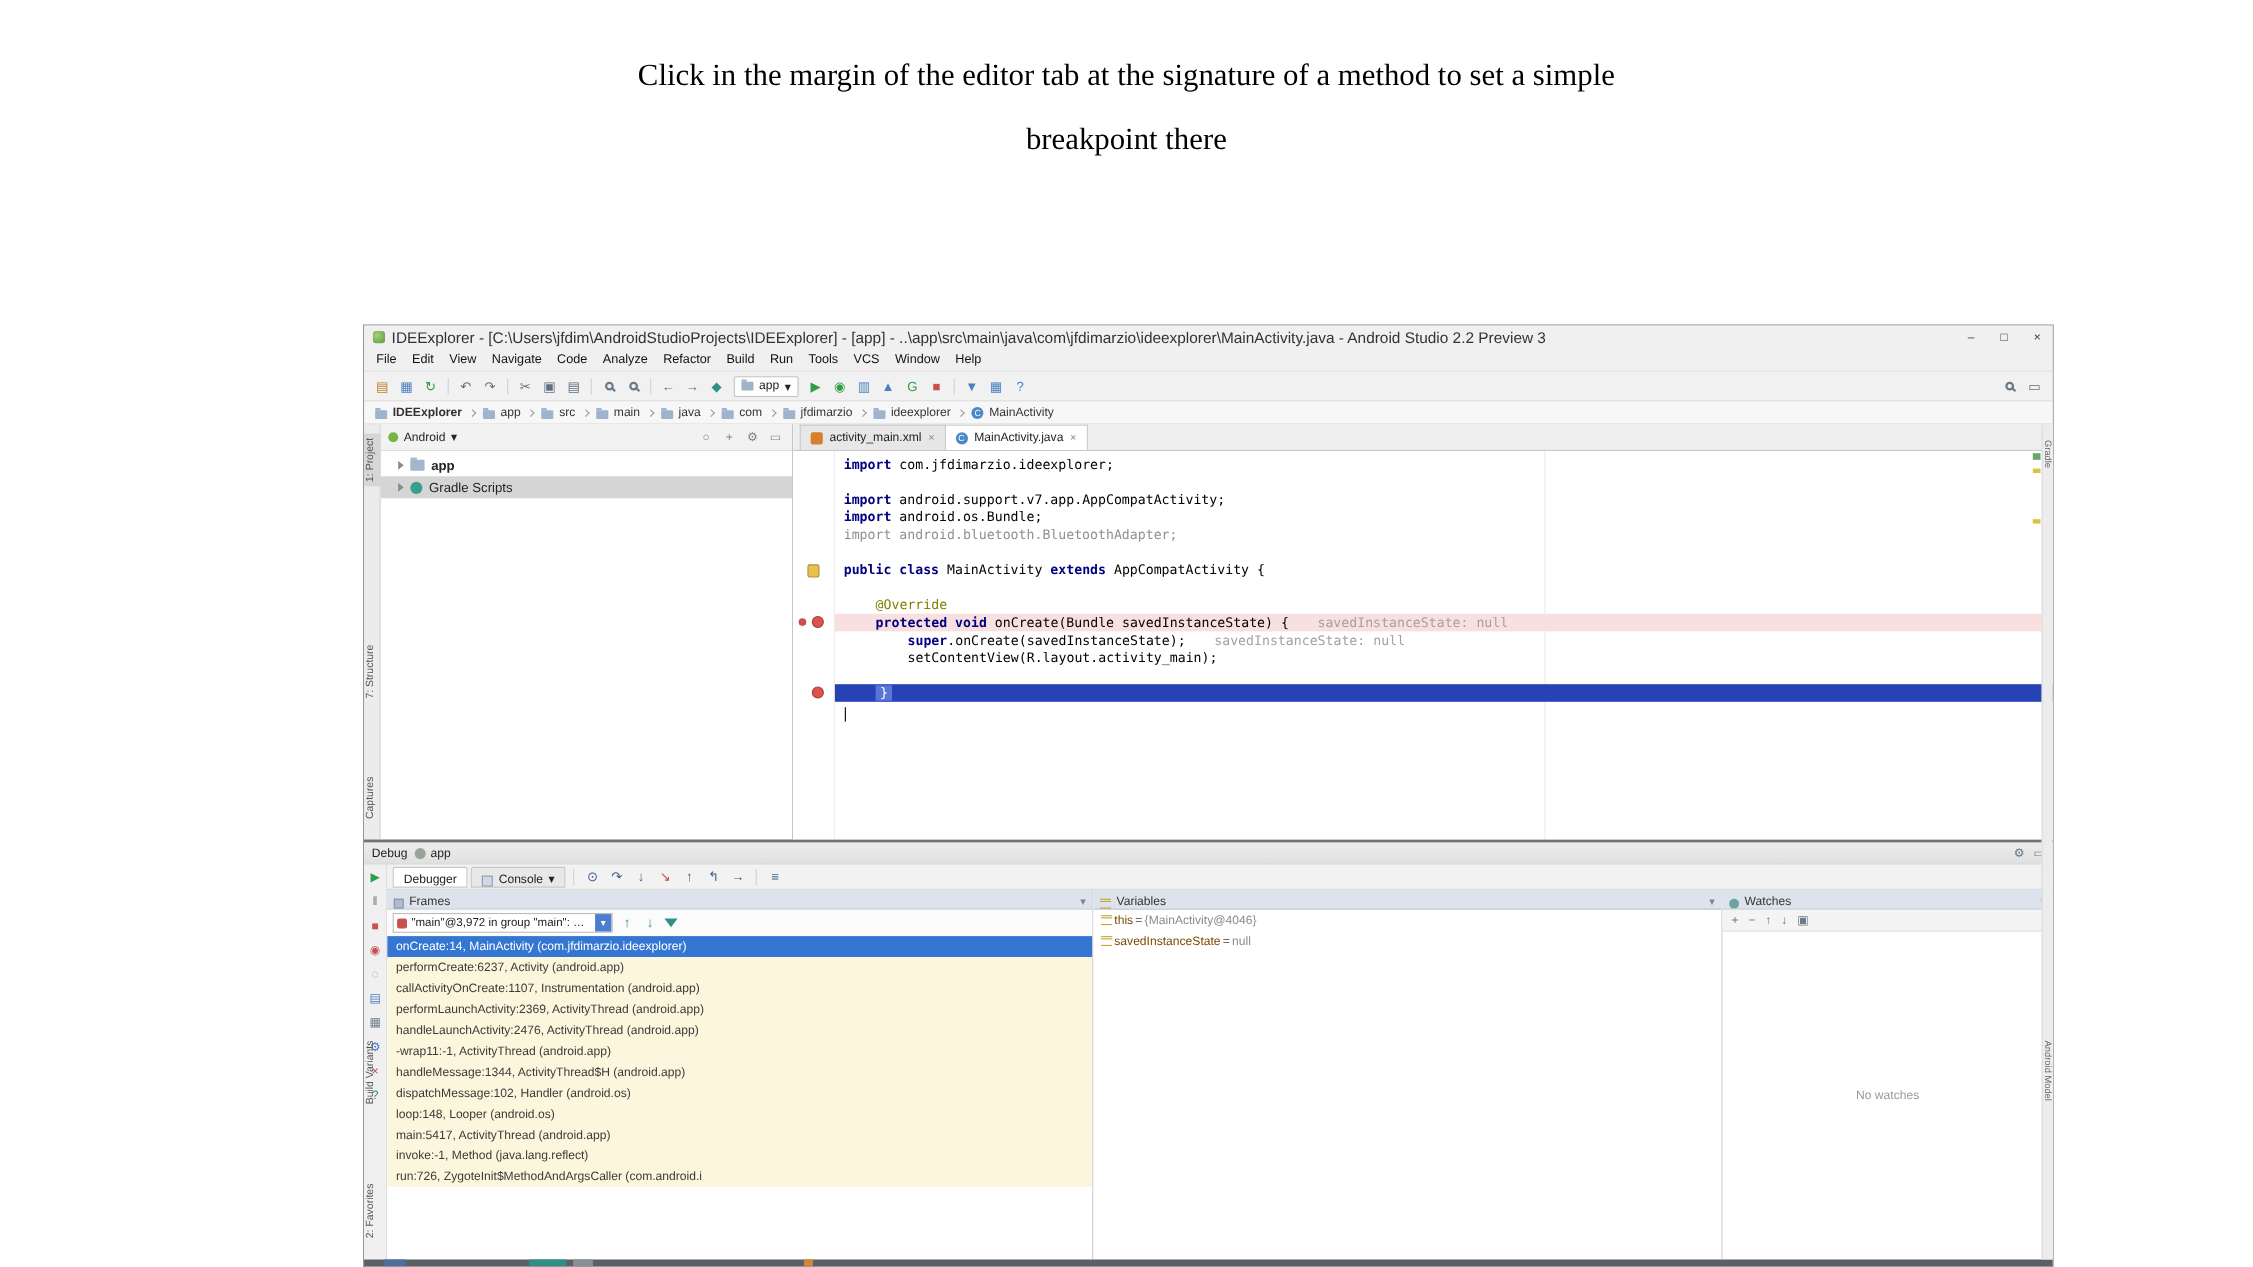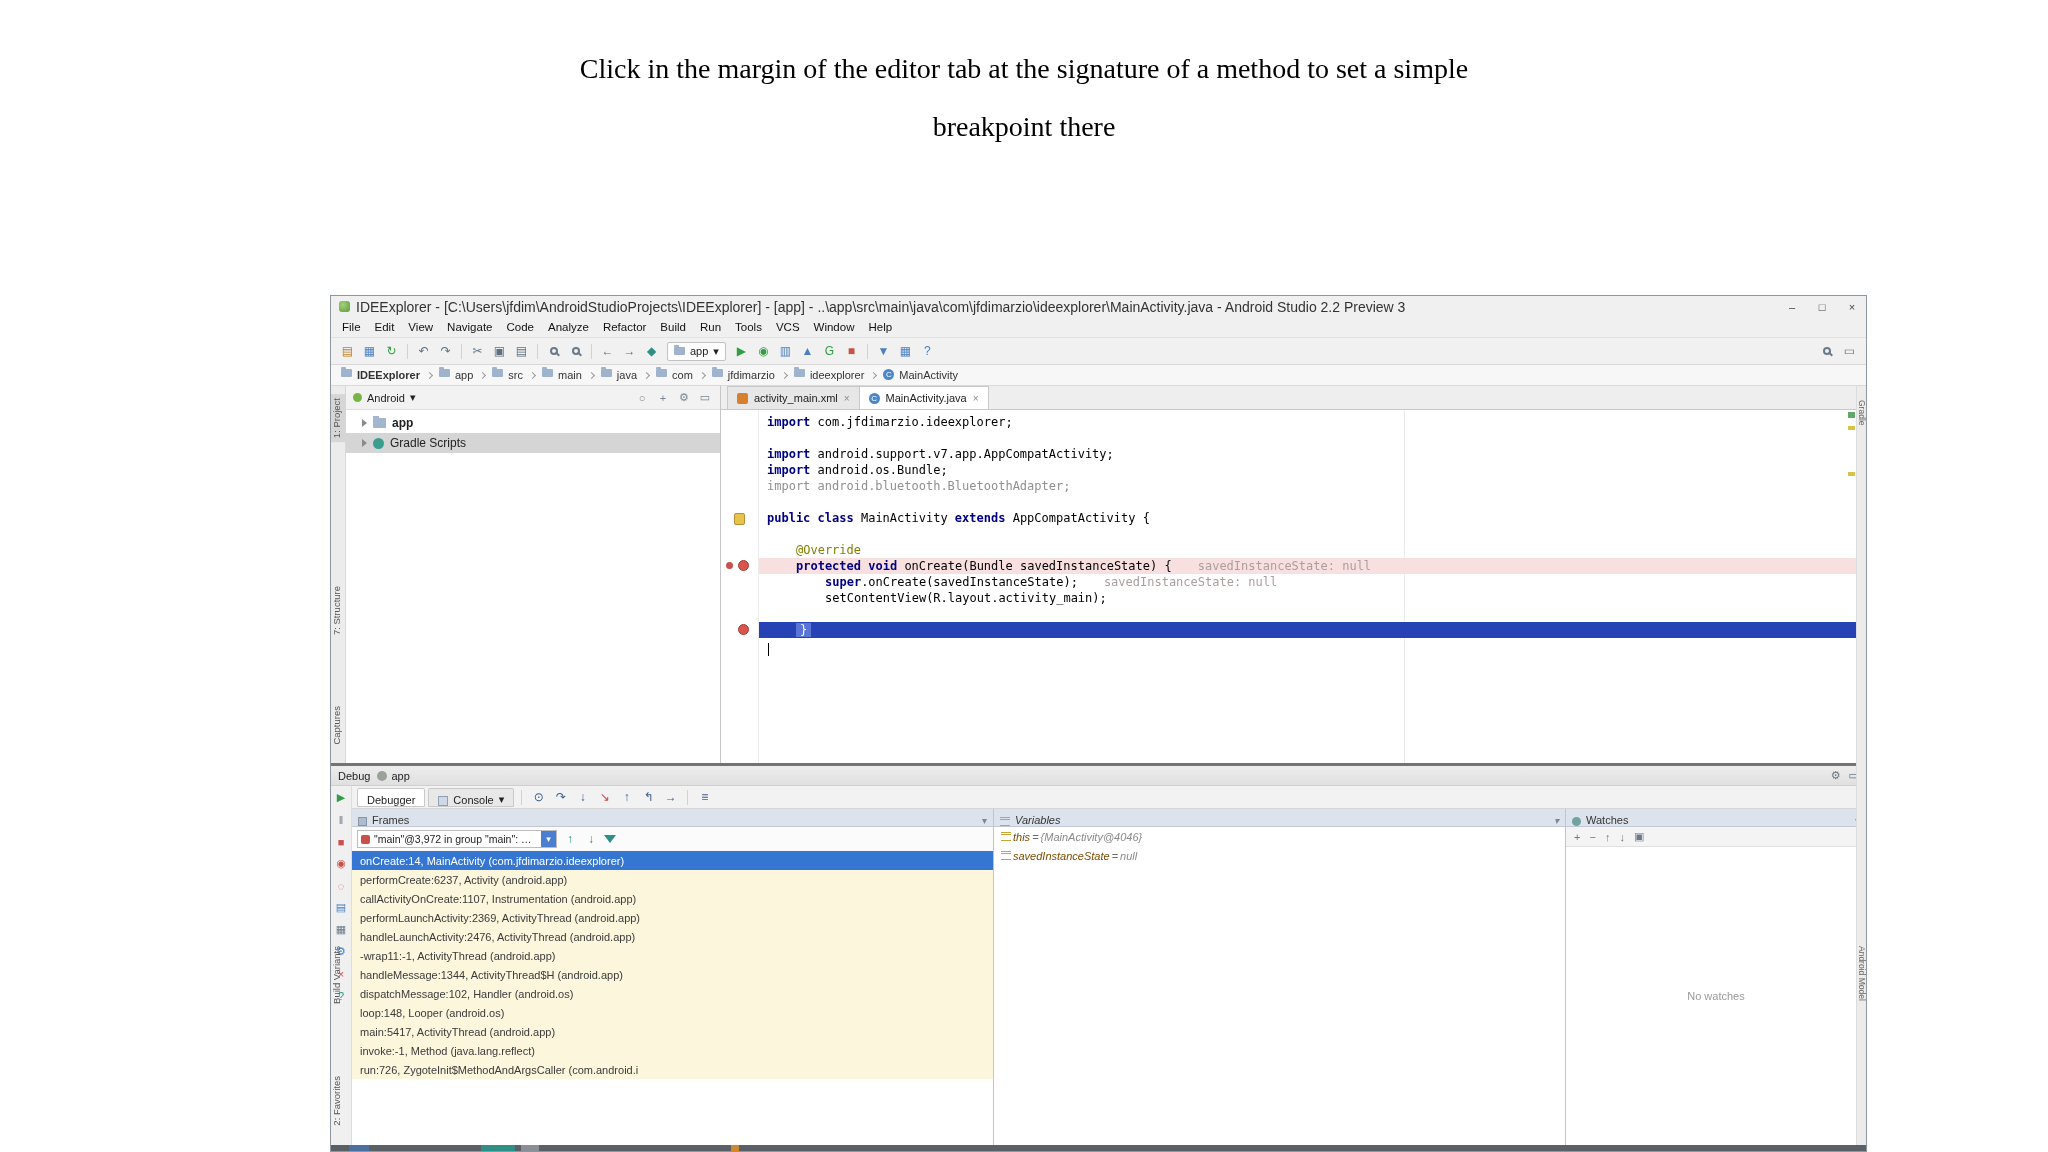--- a/index.html
+++ b/index.html
@@ -37,21 +37,21 @@
                display:flex; align-items:center; gap:5px; padding:0 6px; font-size:11px; margin:0 4px; }
   .mini-folder { width:11px; height:8px; background:#9fb3cd; border-radius:1px; position:relative; }
   .mini-folder::before { content:""; position:absolute; top:-2px; left:0; width:5px; height:2px; background:#9fb3cd; border-radius:1px 1px 0 0; }
   .toolbar .right { margin-left:auto; display:flex; align-items:center; gap:8px; }
   .glass { width:8px; height:8px; border:2px solid #6a7a88; border-radius:50%; position:relative; }
   .glass::after { content:""; position:absolute; width:5px; height:2px; background:#6a7a88;
                   transform:rotate(45deg); right:-4px; bottom:-2px; }
 
   .navbar { height:21px; display:flex; align-items:center; background:#f7f7f7;
             border-bottom:1px solid #d9d9d9; padding:0 10px; font-size:11px; color:#333; }
-  .crumb { display:flex; align-items:flex-start; gap:5px; }
+  .crumb { display:flex; align-items:flex-end; gap:5px; }
   .crumb.first .crumb-label { font-weight:bold; }
   .crumb-sep { width:5px; height:5px; border-top:1px solid #9a9a9a; border-right:1px solid #9a9a9a;
                transform:rotate(45deg); margin:0 7px 0 7px; flex:0 0 auto; }
   .crumb-class-icon { width:11px; height:11px; border-radius:50%; background:#4a88c7; color:#fff;
                       font-size:8px; display:flex; align-items:center; justify-content:center; }
 
   .main { flex:1; min-height:0; display:flex; position:relative; }
 
   
   .lstripe { width:15px; background:#ececec; border-right:1px solid #d8d8d8; position:relative; flex:0 0 auto; }
@@ -160,21 +160,21 @@
   .combo-btn { width:15px; height:16px; background:#4a7fd0; color:#fff; display:flex; align-items:center;
                justify-content:center; font-size:9px; flex:0 0 auto; }
   .fa { width:16px; text-align:center; color:#2e8f86; font-size:12px; }
   .funnel { width:0; height:0; border-left:6px solid transparent; border-right:6px solid transparent;
             border-top:8px solid #2e8f86; }
   .frames-list { flex:1; overflow:hidden; font-size:11px; }
   .frow { height:19px; display:flex; align-items:center; padding:0 8px; background:#fcf6dd;
           color:#3a3a3a; white-space:nowrap; overflow:hidden; }
   .frow.sel { background:#3576d2; color:#fff; }
 
-  .vars { flex:1; min-width:0; background:#fff; border-right:1px solid #c4c4c4; display:flex; flex-direction:column;font-style:italic; }
+  .vars { flex:1; min-width:0; background:#fff; border-right:1px solid #c4c4c4; display:flex; flex-direction:column; }
   .vrow { height:19px; display:flex; align-items:center; gap:2px; padding-left:7px; font-size:11px; }
   .var-ic { width:10px; height:9px; border-top:3px double #c9a436; border-bottom:1px solid #c9a436; flex:0 0 auto; }
   .vname { color:#7c4a00; }
   .veq { color:#6a6a6a; }
   .vval { color:#8a8a8a; }
 
   .watches { width:300px; flex:0 0 auto; background:#fff; display:flex; flex-direction:column; }
   .watch-toolbar { height:20px; display:flex; align-items:center; gap:9px; padding:0 8px;
                    background:#f4f4f4; border-bottom:1px solid #e0e0e0; color:#6a7a88; font-size:11px; flex:0 0 auto; }
   .watch-empty { flex:1; display:flex; align-items:center; justify-content:center; color:#9a9a9a; font-size:11px; }

